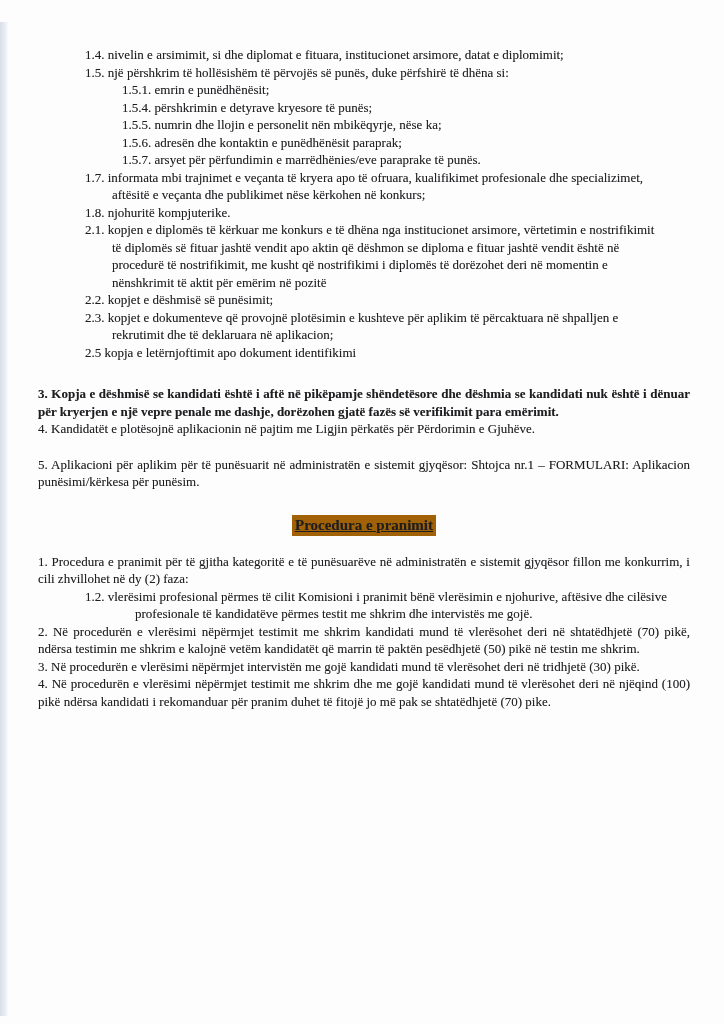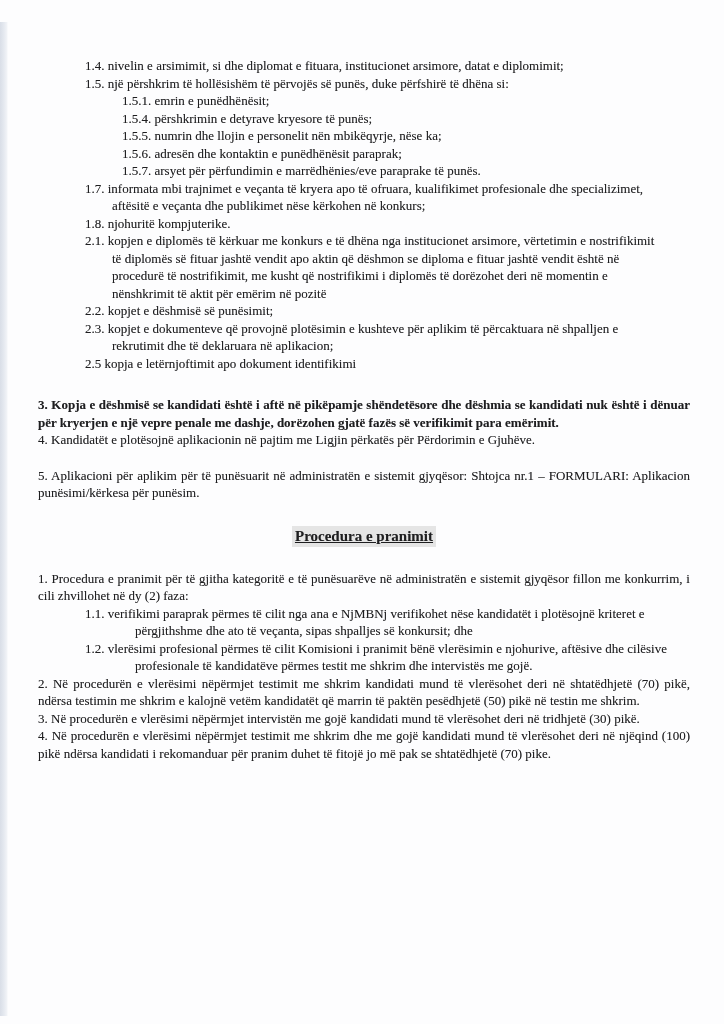--- a/index.html
+++ b/index.html
@@ -14,42 +14,42 @@
   }
   
   .scan-edge {
     position: absolute;
     left: 0; top: 22px;
     width: 8px; height: 994px;
     background: linear-gradient(to right, #d9dee7 0%, #e4e8ef 45%, #f1f3f7 85%, #fdfdfe 100%);
   }
   .content {
     position: absolute;
-    left: 38px; top: 57px;
+    left: 38px; top: 46px;
     width: 652px;
     font-size: 13px;
     line-height: 17.5px;
     text-shadow: 0 0 0.6px rgba(30,30,30,0.35);
   }
   .para { text-align: justify; }
   .li1 { width: 545px; padding-left: 74px; text-indent: -27px; }
   .li2 { width: 545px; padding-left: 84px; text-indent: 0; }
   .li3 { width: 560px; padding-left: 97px; text-indent: -50px; }
   .bold { font-weight: bold; }
   .p3 { margin-top: 24px; }
   .p5 { margin-top: 18px; }
   .heading-wrap { margin-top: 24px; text-align: center; line-height: 20px; }
   .heading {
     display: inline-block;
     font-weight: bold;
     font-size: 15px;
     text-decoration: underline;
     padding: 0 3px 1px 3px;
   }
-  .s2p1 { margin-top: 23px; }
+  .s2p1 { margin-top: 17px; }
   .num { white-space: pre; }
 </style>
 </head>
 <body>
 
 <div class="page" style="background: rgb(253, 253, 254); color: rgb(30, 30, 32);">
   <div class="scan-edge"></div>
 
   <div class="content">
 
@@ -69,24 +69,23 @@
     <div class="li1"><span class="num">2.1.</span> <span>kopjen e diplomës të kërkuar me konkurs e të dhëna nga institucionet arsimore, vërtetimin e nostrifikimit të diplomës së fituar jashtë vendit apo aktin që dëshmon se diploma e fituar jashtë vendit është në procedurë të nostrifikimit, me kusht që nostrifikimi i diplomës të dorëzohet deri në momentin e nënshkrimit të aktit për emërim në pozitë</span></div>
     <div class="li1"><span class="num">2.2.</span> <span>kopjet e dëshmisë së punësimit;</span></div>
     <div class="li1"><span class="num">2.3.</span> <span>kopjet e dokumenteve që provojnë plotësimin e kushteve për aplikim të përcaktuara në shpalljen e rekrutimit dhe të deklaruara në aplikacion;</span></div>
     <div class="li1"><span class="num">2.5</span> <span>kopja e letërnjoftimit apo dokument identifikimi</span></div>
 
     <div class="para bold p3">3. Kopja e dëshmisë se kandidati është i aftë në pikëpamje shëndetësore dhe dëshmia se kandidati nuk është i dënuar për kryerjen e një vepre penale me dashje, dorëzohen gjatë fazës së verifikimit para emërimit.</div>
     <div class="para">4. Kandidatët e plotësojnë aplikacionin në pajtim me Ligjin përkatës për Përdorimin e Gjuhëve.</div>
     <div class="para p5">5. Aplikacioni për aplikim për  të punësuarit në administratën e sistemit gjyqësor: Shtojca nr.1 – FORMULARI: Aplikacion punësimi/kërkesa për punësim.</div>
 
     <div class="heading-wrap">
-      <span class="heading" id="heading" style="background: #e5e5e5;">Procedura e pranimit</span>
+      <span class="heading" id="heading" style="background: #a16207;">Procedura e pranimit</span>
     </div>
 
     <div class="para s2p1">1. Procedura e pranimit për të gjitha kategoritë e të punësuarëve në administratën e sistemit gjyqësor fillon me konkurrim, i cili zhvillohet në dy (2) faza:</div>
-    <div class="li3"><span class="num">1.1.</span> <span>verifikimi paraprak përmes të cilit nga ana e NjMBNj verifikohet nëse kandidatët i plotësojnë kriteret e përgjithshme dhe ato të veçanta, sipas shpalljes së konkursit; dhe</span></div>
     <div class="li3"><span class="num">1.2.</span> <span>vlerësimi profesional përmes të cilit Komisioni i pranimit bënë vlerësimin e njohurive, aftësive dhe cilësive profesionale të kandidatëve përmes testit me shkrim dhe intervistës  me gojë.</span></div>
     <div class="para">2. Në procedurën e vlerësimi nëpërmjet testimit me shkrim kandidati mund të vlerësohet deri në shtatëdhjetë (70) pikë, ndërsa testimin me shkrim e kalojnë vetëm kandidatët që marrin të paktën pesëdhjetë (50) pikë në testin me shkrim.</div>
     <div class="para">3. Në procedurën e vlerësimi nëpërmjet intervistën me gojë kandidati mund të vlerësohet deri në tridhjetë (30) pikë.</div>
     <div class="para">4. Në procedurën e vlerësimi nëpërmjet testimit me shkrim dhe me gojë kandidati mund të vlerësohet deri në njëqind (100) pikë ndërsa kandidati  i rekomanduar për pranim duhet të fitojë jo më pak se shtatëdhjetë (70) pike.</div>
 
   </div>
 </div>
 
 </body></html>

